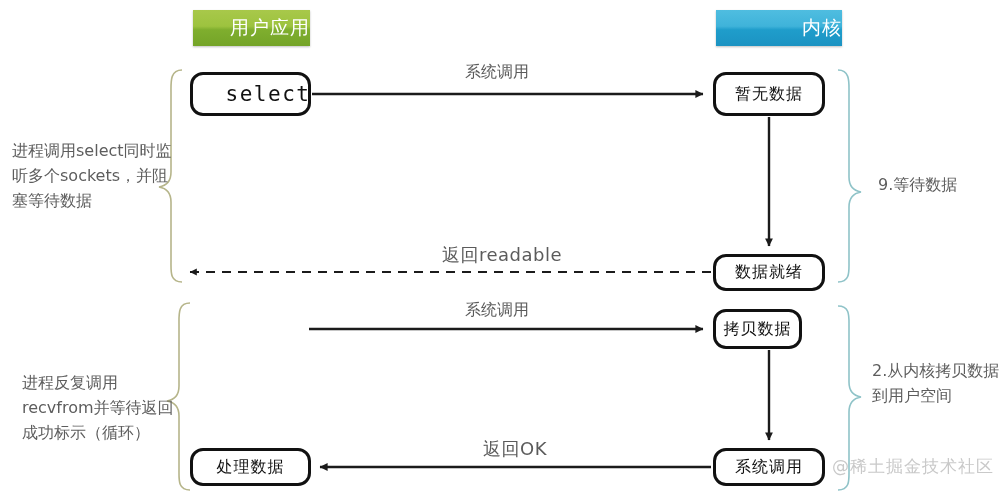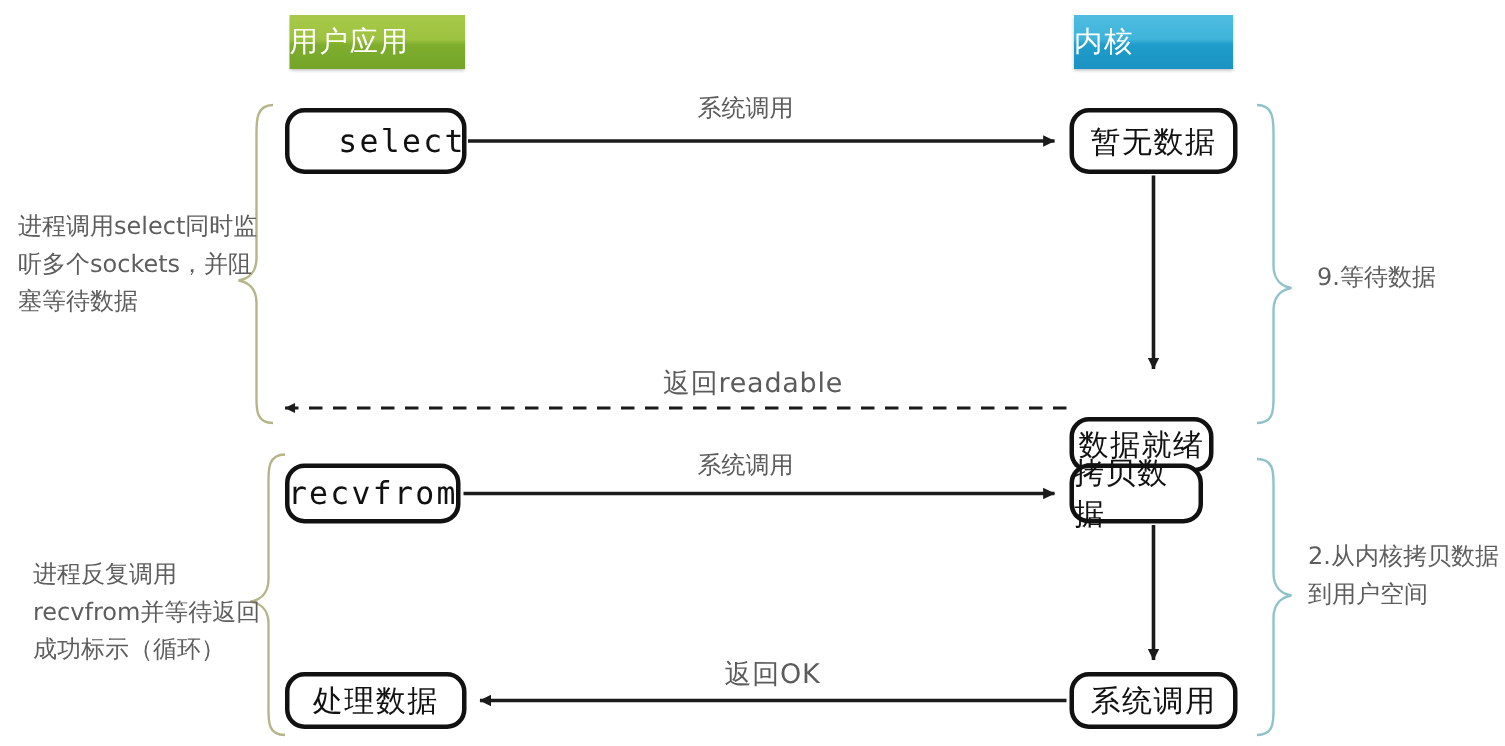--- a/index.html
+++ b/index.html
@@ -10,60 +10,61 @@
     overflow:hidden;
     position:relative;
   }
   #stage{position:absolute;left:0;top:0;width:1003px;height:497px;}
   .lyr{position:absolute;left:0;top:0;width:1003px;height:497px;}
   svg.lyr{pointer-events:none;}
 
   
   .badge{
     position:absolute;
-    display:flex;align-items:center;justify-content:flex-start;
+    display:flex;align-items:center;justify-content:flex-end;
     color:#ffffff;
     font-size:19px;
     letter-spacing:1px;
     font-family:"DejaVu Sans","Liberation Sans",sans-serif;
     box-shadow:0 1px 2px rgba(0,0,0,.25);
   }
   #badge-user{
     left:193px;top:10px;width:117px;height:36px;
     background:linear-gradient(to bottom,#a8c84a 0%,#9dc33f 45%,#7fae2e 55%,#74a428 100%);
   }
   #badge-kernel{
     left:716px;top:10px;width:106px;height:36px;
     background:linear-gradient(to bottom,#4fbde0 0%,#3fb3da 45%,#1f9dcb 55%,#1c93c2 100%);
+    padding-left:20px;
   }
 
   
   .node{
     position:absolute;
     box-sizing:border-box;
     background:#ffffff;
     border:3px solid #111111;
     border-radius:13px;
     display:flex;align-items:center;justify-content:center;
     color:#111111;
     z-index:3;
   }
   .node.mono{
     font-family:"DejaVu Sans Mono","Liberation Mono",monospace;
     font-size:21px;letter-spacing:1.5px;
   }
   .node.cjk{
     font-family:"DejaVu Sans","Liberation Sans",sans-serif;
-    font-size:20px;letter-spacing:1px;
+    font-size:16px;letter-spacing:1px;
   }
   #node-select   {left:190px;top:72px; width:121px;height:44px;padding-left:35px;}
   #node-recvfrom {left:190px;top:309px;width:117px;height:40px;}
   #node-handle   {left:190px;top:448px;width:121px;height:38px;}
   #node-nodata   {left:713px;top:72px; width:112px;height:44px;}
-  #node-ready    {left:713px;top:254px;width:96px;height:37px;margin-top:24px;}
+  #node-ready    {left:713px;top:254px;width:112px;height:37px;}
   #node-copying  {left:713px;top:309px;width:89px;height:40px;}
   #node-copydone {left:713px;top:448px;width:112px;height:38px;}
 
   
   .edge-label{
     position:absolute;
     color:#5b5b5b;
     white-space:nowrap;
     font-size:16px;
     font-family:"DejaVu Sans","Liberation Sans",sans-serif;
@@ -161,23 +162,20 @@
   <div id="badge-user" class="badge">
     <span>用户应用</span>
   </div>
   <div id="badge-kernel" class="badge">
     <span>内核</span>
   </div>
 
   <div id="node-select" class="node mono">
     <span>select</span>
   </div>
-  <div id="node-recvfrom" class="node mono">
-    <span>recvfrom</span>
-  </div>
   <div id="node-handle" class="node cjk">
     <span>处理数据</span>
   </div>
   <div id="node-nodata" class="node cjk">
     <span>暂无数据</span>
   </div>
   <div id="node-ready" class="node cjk">
     <span>数据就绪</span>
   </div>
   <div id="node-copying" class="node cjk">
@@ -190,14 +188,15 @@
   <div id="lbl-syscall-1" class="edge-label">系统调用</div>
   <div id="lbl-readable" class="edge-label mix">返回readable</div>
   <div id="lbl-syscall-2" class="edge-label">系统调用</div>
   <div id="lbl-ok" class="edge-label mix">返回OK</div>
 
   <div id="note-left-2" class="side-note">进程反复调用recvfrom并等待返回成功标示（循环）</div>
   <div id="note-left-1" class="side-note">进程调用select同时监听多个sockets，并阻塞等待数据</div>
   <div id="note-right-1" class="side-note">9.等待数据</div>
   <div id="note-right-2" class="side-note">2.从内核拷贝数据到用户空间</div>
 
+  <div id="watermark">@稀土掘金技术社区</div>
 
 </div>
 
 </body></html>

